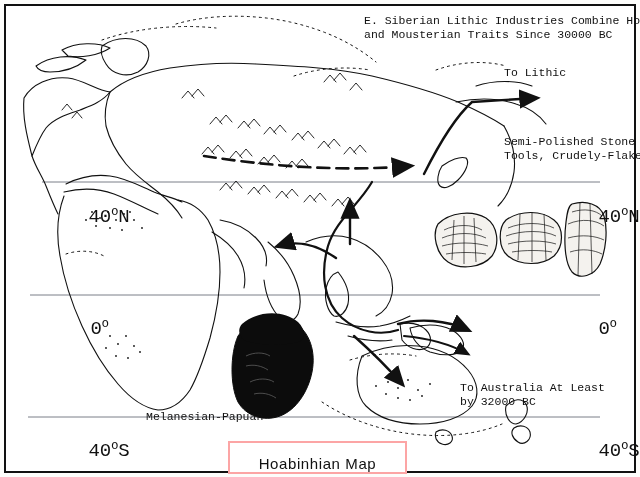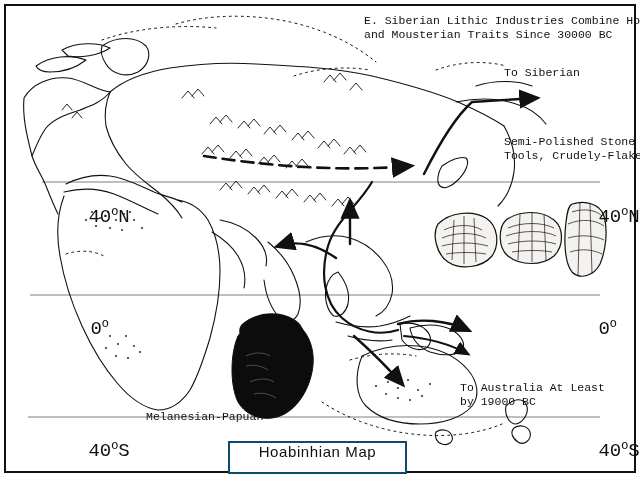--- a/index.html
+++ b/index.html
@@ -40,24 +40,24 @@
   .lbl-sup {
     font-size: 0.62em;
     vertical-align: super;
   }
   #title-box {
     position: absolute;
     left: 222px;
     top: 435px;
     width: 175px;
     height: 29px;
-    border: 2px solid #0c4a6e;
+    border: 2px solid #fca5a5;
     background: #fff;
     display: flex;
-    align-items: flex-start;
+    align-items: flex-end;
     justify-content: center;
   }
   #title-box span {
     font-size: 15px;
     letter-spacing: 0.6px;
     color: #111;
   }
   .coord {
     font-size: 19px;
   }
@@ -286,27 +286,27 @@
           <path d="M244,376 C252,372 262,372 268,376"></path>
           <path d="M248,388 C256,386 264,388 270,392"></path>
         </g>
       </g>
 
     </svg>
 
     <div class="lbl note" style="left:358px; top:8px; width:264px;">E. Siberian Lithic Industries Combine Hoabinhian
 and Mousterian Traits Since 30000 BC</div>
 
-    <div class="lbl note" style="left:498px; top:60px;">To Siberian</div>
+    <div class="lbl note" style="left:498px; top:60px;">To Lithic</div>
 
     <div class="lbl note" style="left:498px; top:129px; width:130px;">Semi-Polished Stone
 Tools, Crudely-Flaked</div>
 
     <div class="lbl note" style="left:454px; top:375px; width:150px;">To Australia At Least
-by 19000 BC</div>
+by 32000 BC</div>
 
     <div class="lbl note" style="left:140px; top:404px;text-align:center;">Melanesian-Papuan</div>
 
     <div class="lbl coord" style="left:14px; top:175px;">
       <span>40</span><span class="lbl-sup">O</span><span>N</span>
     </div>
     <div class="lbl coord" style="left:524px; top:175px;">
       <span>40</span><span class="lbl-sup">O</span><span>N</span>
     </div>
     <div class="lbl coord" style="left:16px; top:287px;">

